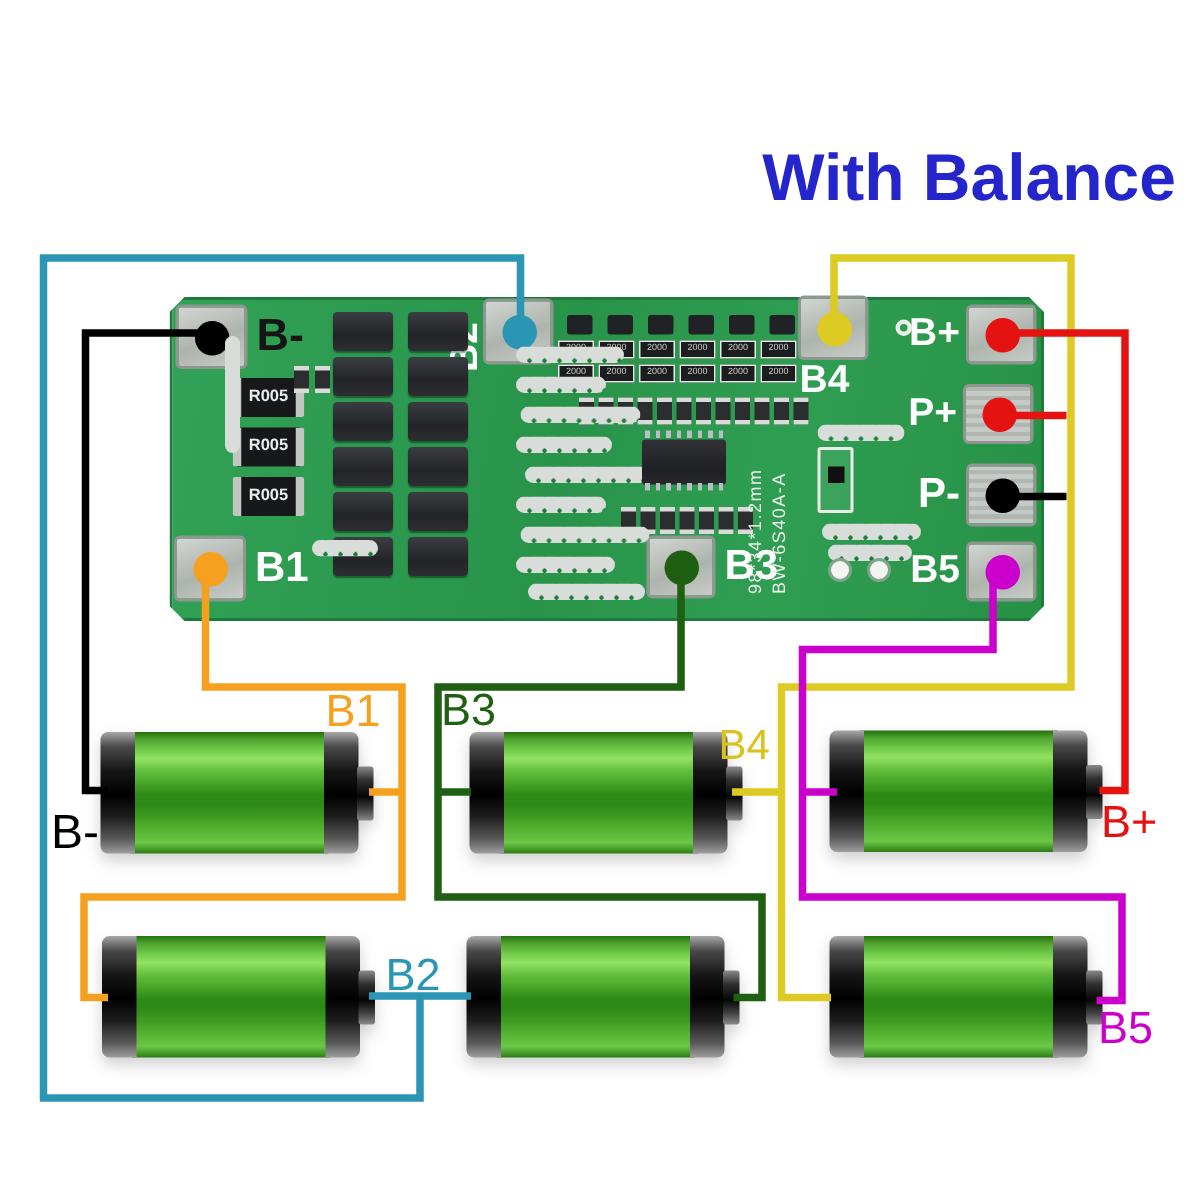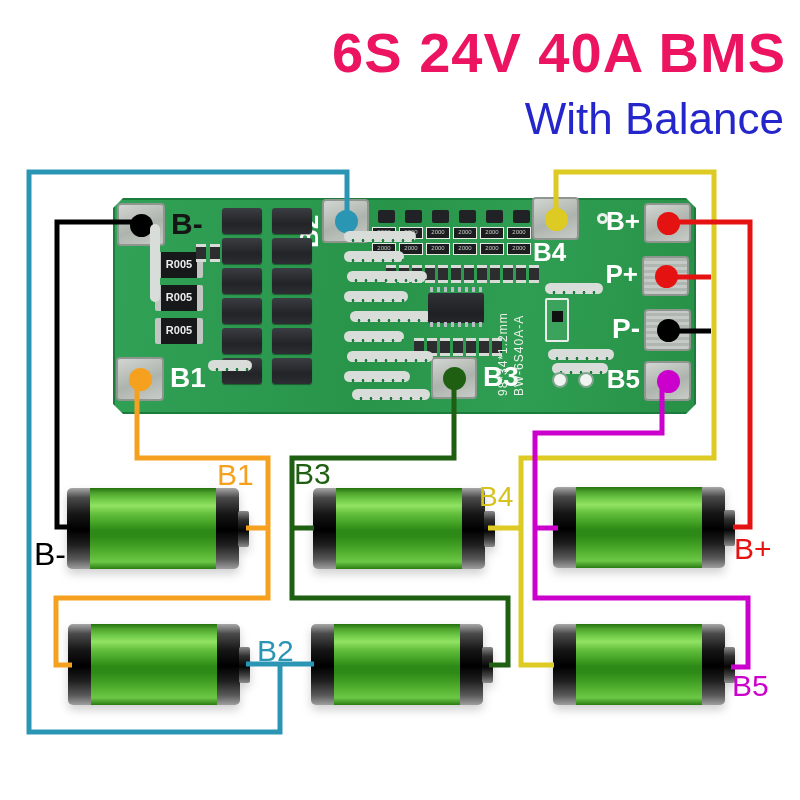--- a/index.html
+++ b/index.html
@@ -1,20 +1,20 @@
 <!DOCTYPE html>
 <html><head>
 <meta charset="utf-8">
 <style>
   html,body{margin:0;padding:0;background:#fff;}
   body{font-family:"Liberation Sans",sans-serif;}
   #stage{position:relative;width:800px;height:800px;background:#ffffff;overflow:hidden;}
   #stage *{position:absolute;box-sizing:border-box;}
   .title1{top:20px;right:14px;font-size:56px;font-weight:bold;letter-spacing:1px;white-space:nowrap;}
-  .title2{top:94px;right:16px;font-size:44px;font-weight:normal;white-space:nowrap;}
+  .title2{top:94px;right:16px;font-size:44px;font-weight:bold;white-space:nowrap;}
   #wire-svg{left:0;top:0;width:800px;height:800px;z-index:3;pointer-events:none;}
   #board{z-index:1;border:2px solid #1c7c3c;box-shadow:0 5px 12px rgba(40,60,45,.35);
     background:linear-gradient(100deg,#31a257,#28944a 45%,#2f9e52 70%,#279146);
     clip-path:polygon(10px 0,calc(100% - 10px) 0,100% 10px,100% calc(100% - 10px),calc(100% - 10px) 100%,10px 100%,0 calc(100% - 10px),0 10px);}
   #board-parts,#batteries{left:0;top:0;width:800px;height:800px;z-index:2;pointer-events:none;}
   #labels{left:0;top:0;width:800px;height:800px;z-index:4;pointer-events:none;}
   .pad{background:linear-gradient(160deg,#d2d6d2,#adb3ad 55%,#c8ccc8);border:2px solid #8f968f;border-radius:4px;}
   .pad.textured{background:repeating-linear-gradient(0deg,#c6cac6 0 3px,#b0b6b0 3px 6px);}
   .dot{left:50%;top:50%;width:23px;height:23px;margin:-11px 0 0 -11px;border-radius:50%;}
   .pad-label{font-weight:bold;white-space:nowrap;line-height:1.15;}
@@ -57,21 +57,20 @@
       <polyline points="454,378 454,458 292,458 292,598 508,598 508,665 489,665" fill="none" stroke="#1e5f12" stroke-width="5"></polyline>
       <polyline points="292,528 314,528" fill="none" stroke="#1e5f12" stroke-width="5"></polyline>
       <polyline points="556,217 556,172 714,172 714,458 521,458 521,665 554,665" fill="none" stroke="#ddca22" stroke-width="5"></polyline>
       <polyline points="521,528 488,528" fill="none" stroke="#ddca22" stroke-width="5"></polyline>
       <polyline points="662,383 662,433 535,433 535,598 748,598 748,667 731,667" fill="none" stroke="#cc00cc" stroke-width="5"></polyline>
       <polyline points="535,528 558,528" fill="none" stroke="#cc00cc" stroke-width="5"></polyline>
       <polyline points="662,222 750,222 750,527 733,527" fill="none" stroke="#e51212" stroke-width="5"></polyline>
       <polyline points="660,277 711,277" fill="none" stroke="#e51212" stroke-width="5"></polyline>
       <polyline points="662,331 711,331" fill="none" stroke="#000000" stroke-width="5"></polyline>
     </svg>
-  <div class="title1" style="color: rgb(236, 20, 96);">6S 24V 40A BMS</div>
   <div class="title2" style="color: rgb(37, 37, 204);">With Balance</div>
   <div id="board" style="left: 113px; top: 198px; width: 583px; height: 216px;"></div>
   <div id="board-parts">
       <div class="pad" style="left: 117px; top: 203px; width: 48px; height: 43px;">
         <div class="dot" style="background: rgb(0, 0, 0);"></div>
       </div>
       <div class="pad-label" style="color: rgb(21, 21, 21); font-size: 30px; left: 171px; top: 206.5px;">B-</div>
       <div class="pad" style="left: 322px; top: 199px; width: 47px; height: 44px;">
         <div class="dot" style="background: rgb(42, 150, 180);"></div>
       </div>

